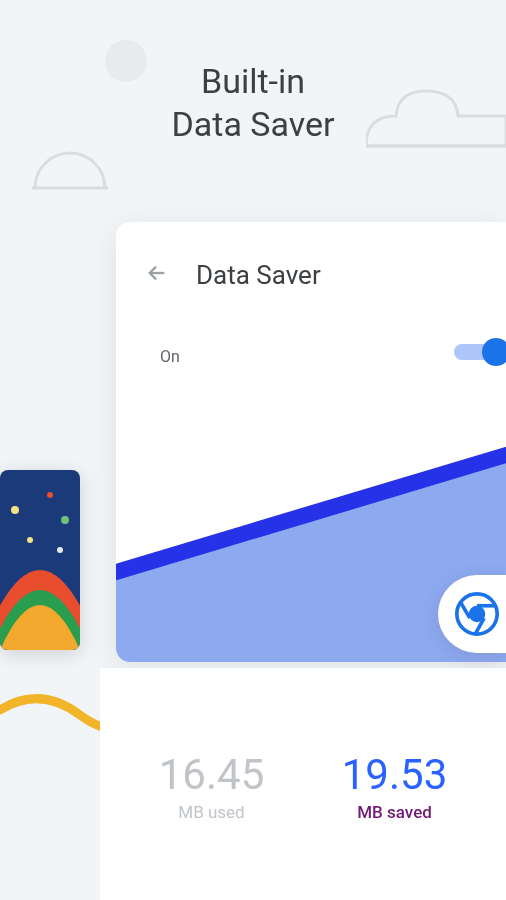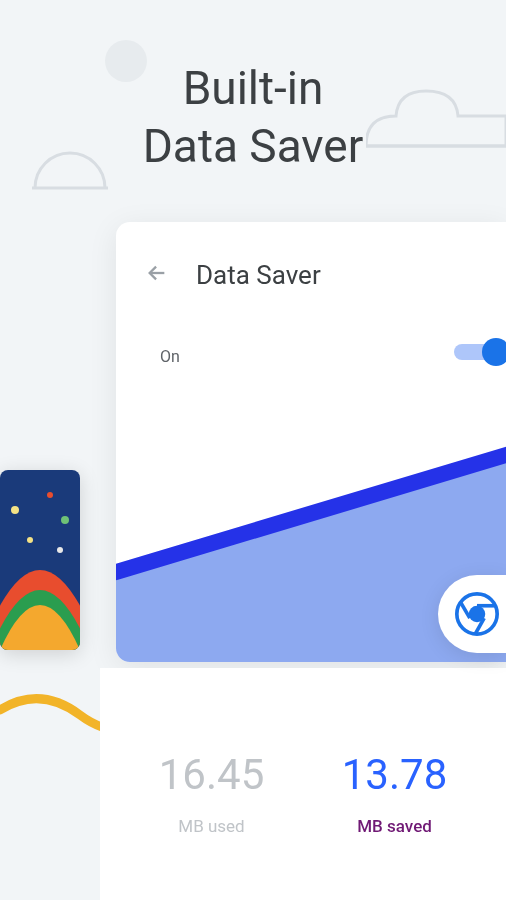--- a/index.html
+++ b/index.html
@@ -23,21 +23,21 @@
       height: 42px;
       background: #e7ebee;
       border-radius: 50%;
     }
     .headline {
       position: absolute;
       top: 60px;
       left: 0;
       right: 0;
       text-align: center;
-      font-size: 46px;
+      font-size: 34px;
       font-weight: 400;
       color: #3c4043;
       line-height: 1.25;
     }
     .cloud-right {
       position: absolute;
       top: 86px;
       right: 0;
       width: 140px;
       height: 70px;
@@ -168,21 +168,21 @@
       text-align: center;
       flex: 1;
     }
     .stat-value {
       font-size: 42px;
       font-weight: 400;
       line-height: 1;
     }
     .stat-label {
       font-size: 17px;
-      margin-top: 20px;
+      margin-top: 6px;
     }
     .stat-used .stat-value { color: #c0c4c8; }
     .stat-used .stat-label { color: #c0c4c8; }
     .stat-saved .stat-value { color: #2962ff; }
     .stat-saved .stat-label { color: #701a75; font-weight: 500; }
   </style>
 </head>
 <body>
 
 <div class="bg-circle"></div>
@@ -252,16 +252,16 @@
 <svg class="yellow-wave" viewBox="0 0 200 100">
   <path d="M 0 30 Q 40 5 80 35 Q 120 65 170 40" fill="none" stroke="#f2b429" stroke-width="9" stroke-linecap="round"></path>
 </svg>
 
 <div class="stats-card">
   <div class="stat stat-used">
     <div class="stat-value">16.45</div>
     <div class="stat-label">MB used</div>
   </div>
   <div class="stat stat-saved">
-    <div class="stat-value">13.78</div>
+    <div class="stat-value">19.53</div>
     <div class="stat-label">MB saved</div>
   </div>
 </div>
 
 </body></html>

